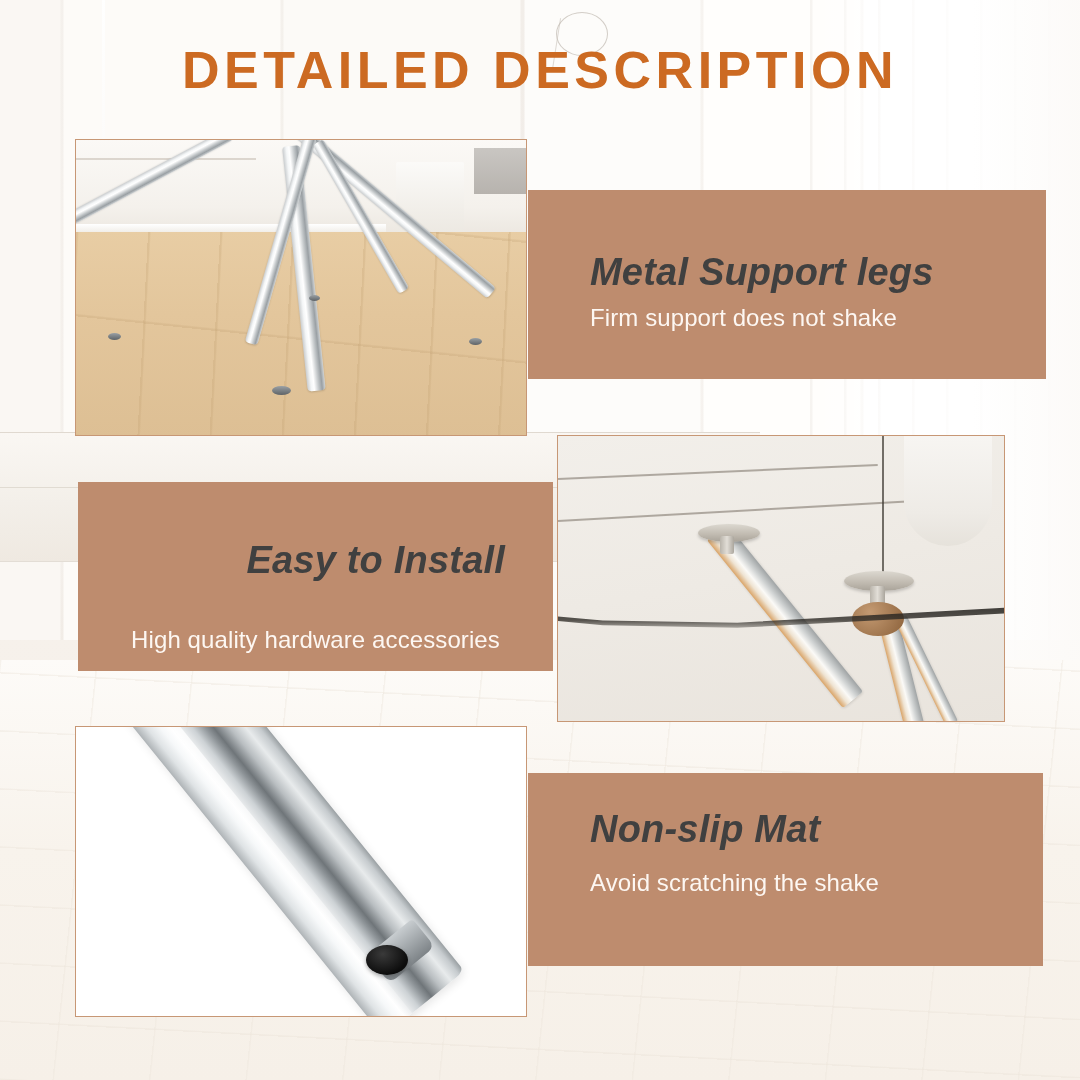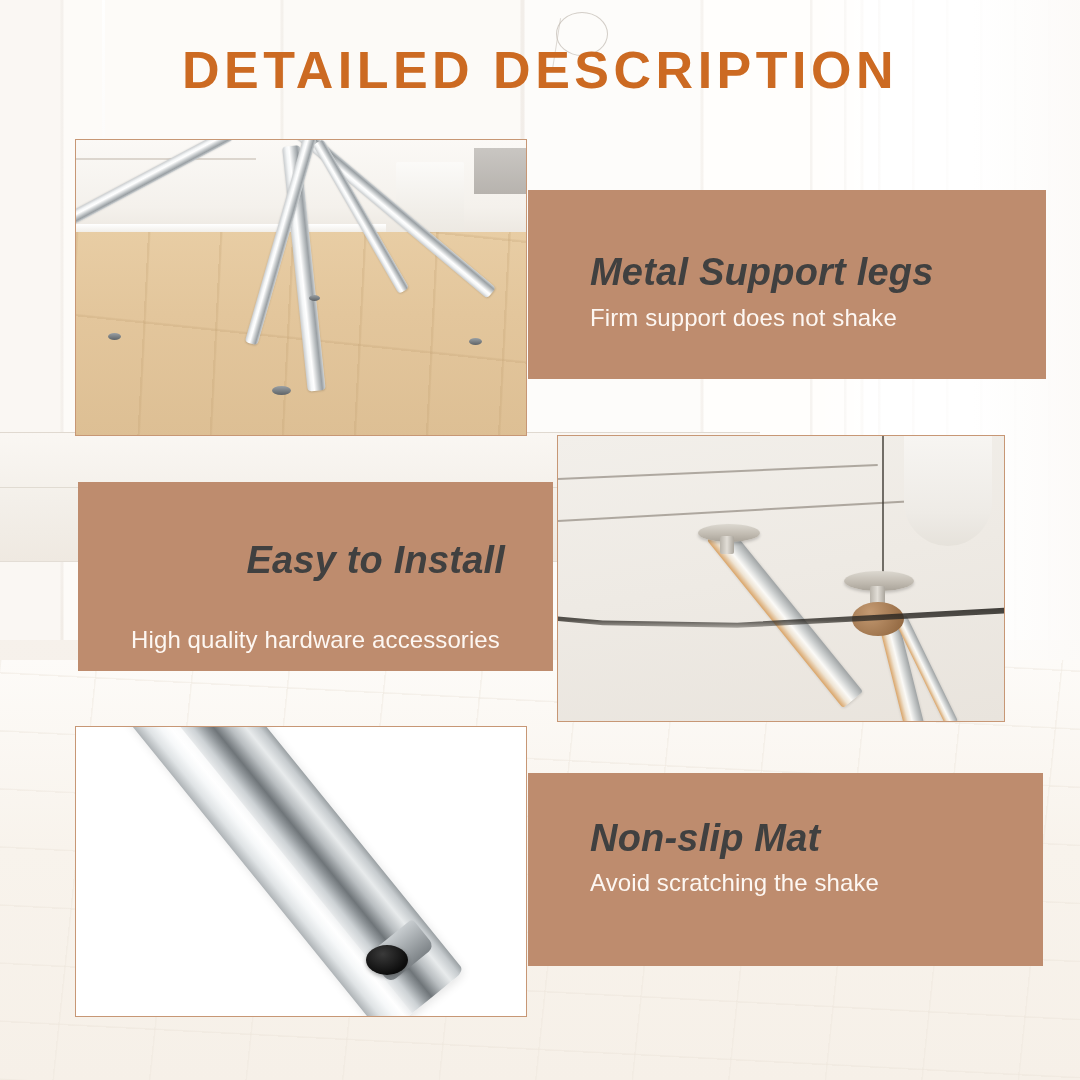--- a/index.html
+++ b/index.html
@@ -252,21 +252,21 @@
     white-space:nowrap;
     text-align:right;
   }
 
   #panel-1 .headline { position:absolute; left:62px; top:62px; }
   #panel-1 .sub      { position:absolute; left:62px; top:114px; }
 
   #panel-2 .headline { position:absolute; right:48px; top:58px; }
   #panel-2 .sub      { position:absolute; left:0; right:0; top:112px; text-align:center;margin-top:32px; }
 
-  #panel-3 .headline { position:absolute; left:62px; top:45px; }
+  #panel-3 .headline { position:absolute; left:62px; top:36px; }
   #panel-3 .sub      { position:absolute; left:62px; top:96px; }
 </style>
 </head>
 <body>
 
 <div id="stage">
 
   <div class="bg-base"></div>
   <div class="bg-wall"></div>
   <div class="bg-post"></div>

